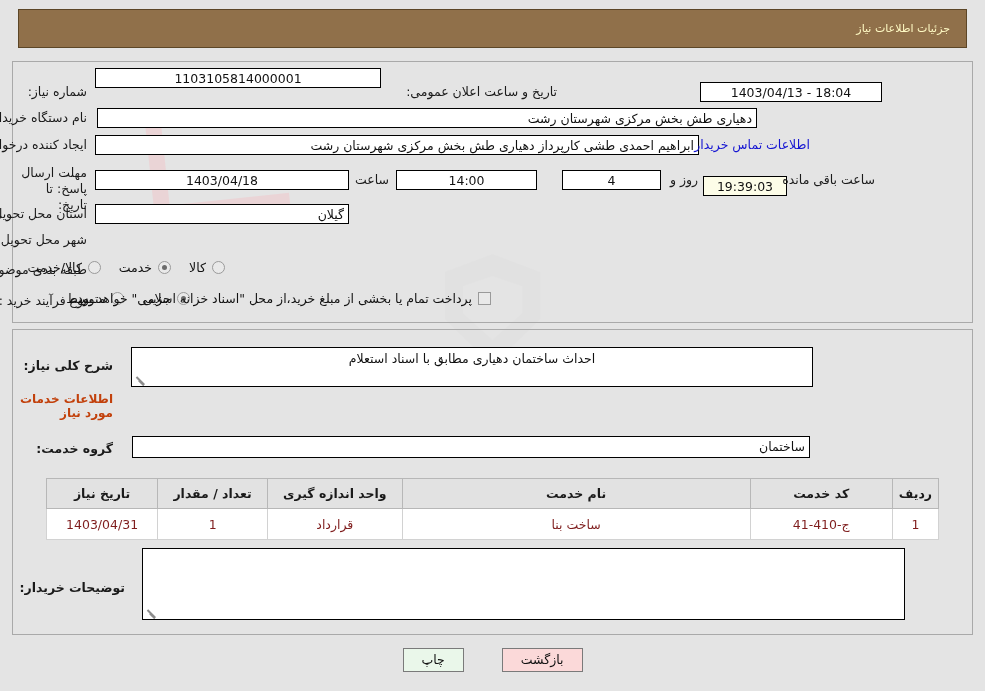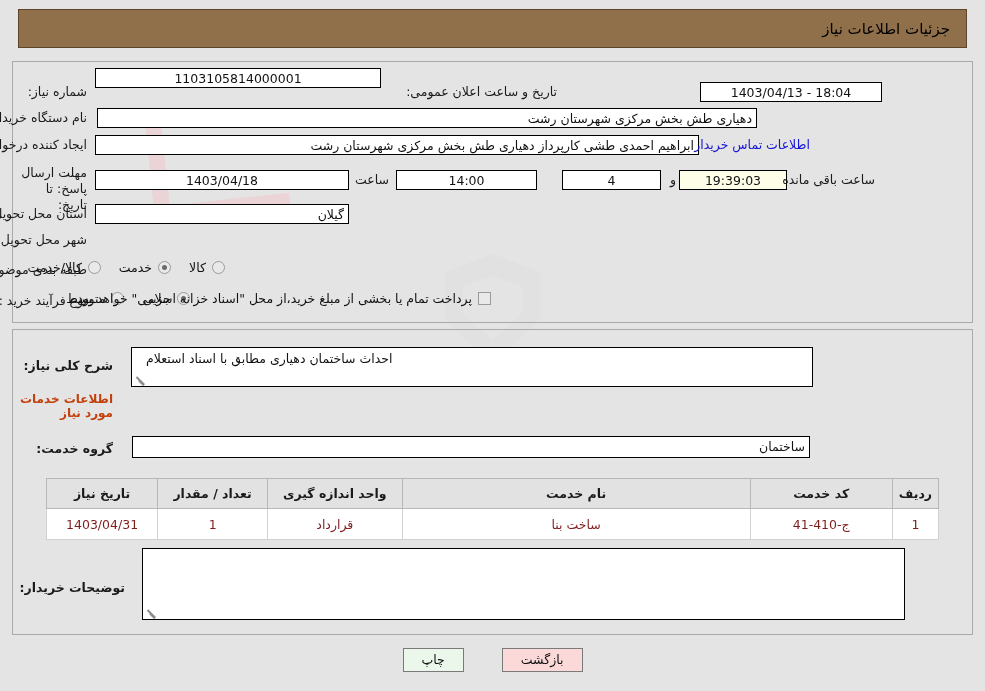--- a/index.html
+++ b/index.html
@@ -80,22 +80,22 @@
     background: #90704a;
     border: 1px solid #5c4627;
     box-sizing: border-box;
     display: flex;
     align-items: center;
     justify-content: flex-start;
     padding-right: 16px;
     z-index: 3;
   }
   .titlebar .title-text {
-    color: #000000;
-    font-size: 15px;
+    color: #fef9c3;
+    font-size: 11px;
   }
 
   
   .panel {
     position: absolute;
     border: 1px solid #a9a9a9;
     box-sizing: border-box;
     background: transparent;
     z-index: 2;
   }
@@ -183,21 +183,21 @@
 
   
   .ta {
     position: absolute;
     box-sizing: border-box;
     border: 1px solid #000;
     background: #fff;
     font-size: 12.5px;
     color: #111;
     padding: 3px 14px;
-    text-align: left;
+    text-align: center;
     z-index: 4;
     overflow: hidden;
   }
   .ta .grip {
     position: absolute;
     left: 2px; bottom: 1px;
     width: 12px; height: 12px;
     pointer-events: none;
   }
   .ta .grip:before, .ta .grip:after {
@@ -300,21 +300,21 @@
   <div class="field-label" style="top:137px; right:898px;">ایجاد کننده درخواست:</div>
   <div class="inp right" style="top:135px; right:286px; width:604px;">ابراهیم احمدی طشی کارپرداز دهیاری طش بخش مرکزی شهرستان رشت</div>
   <div class="link-blue" style="top:137px; right:175px;">اطلاعات تماس خریدار</div>
 
   <div class="field-label" style="top:165px; right:898px; width:70px; line-height:16px; white-space:normal;">مهلت ارسال پاسخ: تا تاریخ:</div>
   <div class="inp center" style="top:170px; right:636px; width:254px;">1403/04/18</div>
   <span class="field-label" style="top:172px; right:596px;">ساعت</span>
   <div class="inp center" style="top:170px; right:448px; width:141px;">14:00</div>
   <div class="inp center" style="top:170px; right:324px; width:99px;">4</div>
   <span class="field-label" style="top:172px; right:287px;">روز و</span>
-  <div class="inp center cream" style="top:170px; right:198px; width:108px;">19:39:03</div>
+  <div class="inp center cream" style="top:176px; right:198px; width:84px;">19:39:03</div>
   <span class="field-label" style="top:172px; right:110px;">ساعت باقی مانده</span>
 
   <div class="field-label" style="top:206px; right:898px;">استان محل تحویل:</div>
   <div class="inp right" style="top:204px; right:636px; width:254px;">گیلان</div>
 
   <div class="field-label" style="top:232px; right:898px;">شهر محل تحویل:</div>
 
   <div class="field-label" style="top:262px; right:898px;">طبقه بندی موضوعی:</div>
   <div class="radio-group" style="top:260px; right:760px;">
     <span class="rad"></span>

